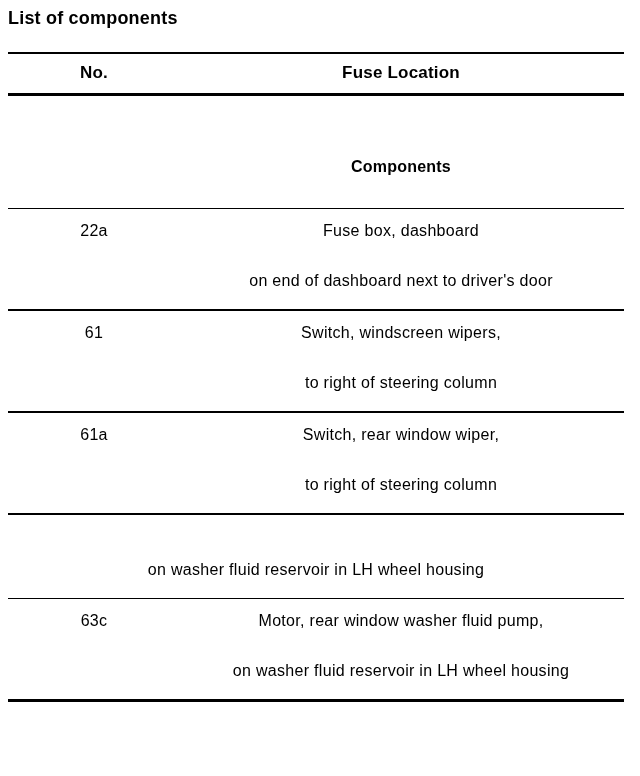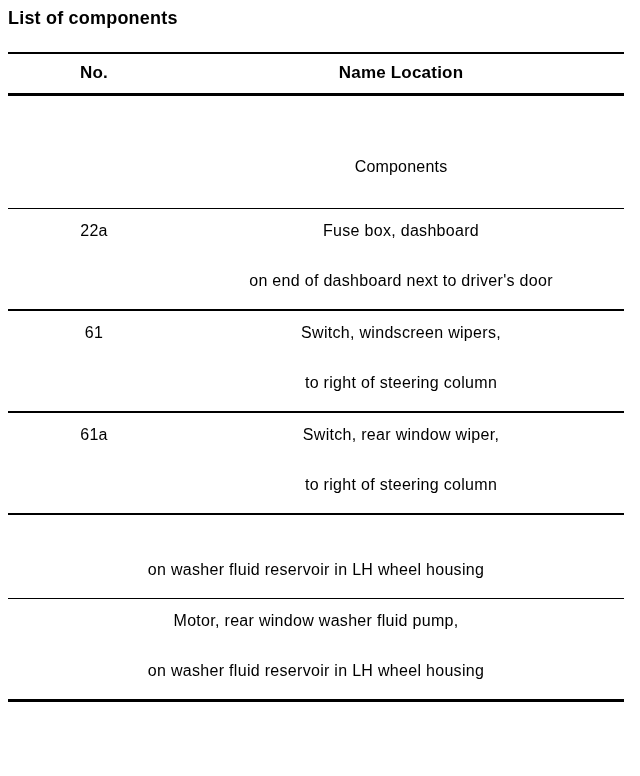--- a/index.html
+++ b/index.html
@@ -49,21 +49,21 @@
   }
   .col-name {
     flex: 1 1 auto;
   }
   .section-row {
     display: flex;
     padding: 62px 0 33px 0;
     border-bottom: 1px solid #000;
     font-size: 16px;
     line-height: 17px;
-    font-weight: 400;
+    font-weight: 700;
     letter-spacing: 0.2px;
   }
   .comp-row {
     display: flex;
     padding: 13px 0 20px 0;
     border-bottom: 2px solid #000;
     font-size: 16px;
     line-height: 17px;
     letter-spacing: 0.3px;
   }
@@ -77,21 +77,21 @@
 <body>
 
 <div class="page">
 
   <div class="doc-title">List of components</div>
 
   <div class="comp-table">
 
     <div class="header-row">
       <div class="col-no">No.</div>
-      <div class="col-name">Name Location</div>
+      <div class="col-name">Fuse Location</div>
     </div>
 
     <div class="section-row">
       <div class="col-no"></div>
       <div class="col-name">Components</div>
     </div>
 
     <div class="comp-row">
       <div class="col-no">22a</div>
       <div class="col-name">
@@ -116,20 +116,21 @@
       </div>
     </div>
 
     <div class="comp-row rule-thin">
       <div class="col-name">
         <div class="loc-line">on washer fluid reservoir in LH wheel housing</div>
       </div>
     </div>
 
     <div class="comp-row rule-thick">
+      <div class="col-no">63c</div>
       <div class="col-name">
         <div class="name-line">Motor, rear window washer fluid pump,</div>
         <div class="loc-line">on washer fluid reservoir in LH wheel housing</div>
       </div>
     </div>
 
   </div>
 </div>
 
 </body></html>

